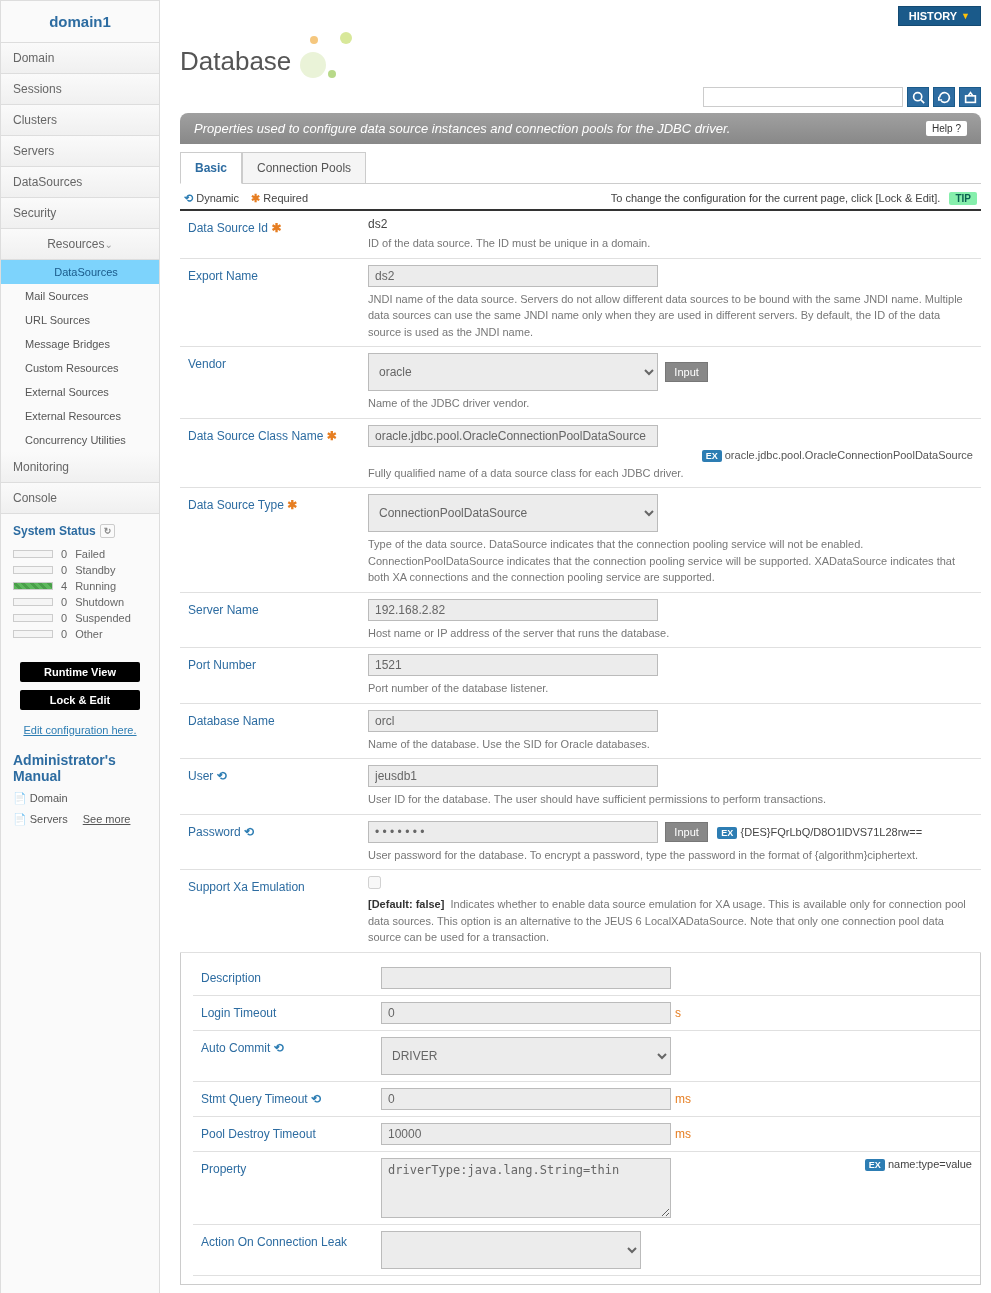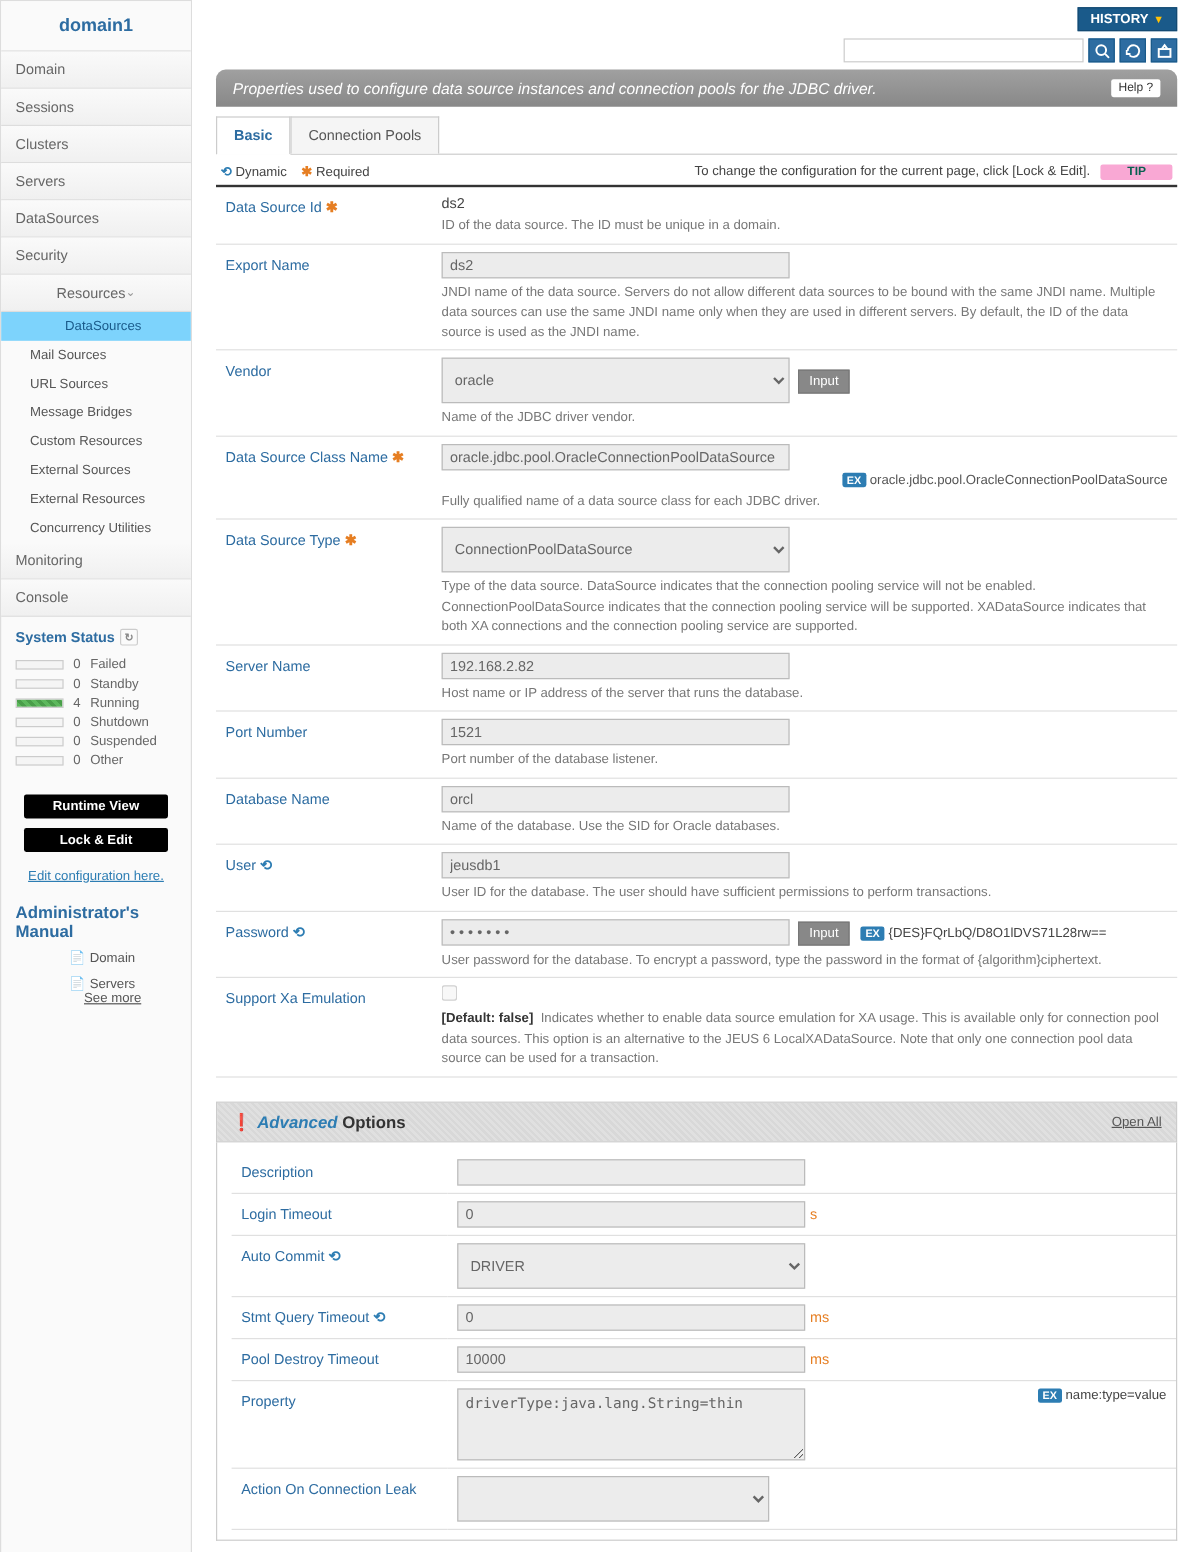--- a/index.html
+++ b/index.html
@@ -15,21 +15,21 @@
 .sub-item.active { background: #7dd3fc; color: #1a5a8a; text-align: center; }
 .status-section { padding: 10px 12px; }
 .status-title { color: #2d6ca1; font-weight: bold; margin-bottom: 10px; display: flex; align-items: center; gap: 4px; }
 .status-icon-box { border: 1px solid #ccc; padding: 1px 3px; border-radius: 2px; font-size: 9px; color: #888; }
 .status-row { display: flex; align-items: center; gap: 8px; font-size: 11px; color: #666; margin-bottom: 4px; }
 .status-bar { width: 40px; height: 8px; border: 1px solid #ccc; background: #f5f5f5; }
 .status-bar.running { background: repeating-linear-gradient(45deg, #5cb85c, #5cb85c 3px, #4a9e4a 3px, #4a9e4a 6px); }
 .black-btn { display: block; width: 120px; margin: 8px auto; padding: 4px 0; text-align: center; background: #000; color: #fff; font-size: 11px; font-weight: bold; cursor: pointer; border-radius: 2px; }
 .edit-link { text-align: center; padding: 6px; color: #2d7db3; font-size: 11px; text-decoration: underline; cursor: pointer; }
 .manual-title { padding: 10px 12px 4px; color: #2d6ca1; font-weight: bold; font-size: 14px; }
-.manual-item { padding: 4px 12px; font-size: 11px; color: #555; cursor: pointer; margin-left: 45px; }
+.manual-item { padding: 4px 12px; font-size: 11px; color: #555; cursor: pointer; }
 .see-more { text-decoration: underline; cursor: pointer; margin-left: 12px; }
 .main { flex: 1; padding: 0 10px 20px 20px; min-width: 0; }
 .top-bar { display: flex; justify-content: flex-end; padding: 6px 0; gap: 4px; align-items: center; }
 .history-btn { background: #1a5a8a; color: #fff; padding: 3px 10px; font-weight: bold; font-size: 11px; border: 1px solid #144a72; cursor: pointer; display: flex; align-items: center; gap: 4px; }
 .page-title { font-size: 26px; color: #555; padding: 14px 0 10px; font-weight: normal; position: relative; }
 .deco-circle { position: absolute; border-radius: 50%; }
 .c1 { width: 8px; height: 8px; background: #f5c77e; top: 4px; left: 130px; }
 .c2 { width: 12px; height: 12px; background: #d8e89a; top: 0px; left: 160px; }
 .c3 { width: 26px; height: 26px; background: #eaf3d8; top: 20px; left: 120px; }
 .c4 { width: 8px; height: 8px; background: #b8d989; top: 38px; left: 148px; }
@@ -38,21 +38,21 @@
 .icon-btn { width: 22px; height: 20px; background: #2d6ca1; border: 1px solid #1a5a8a; display: flex; align-items: center; justify-content: center; color: #fff; font-size: 11px; cursor: pointer; }
 .desc-bar { background: linear-gradient(#a0a0a0, #888); color: #fff; padding: 8px 14px; border-radius: 8px 8px 0 0; display: flex; justify-content: space-between; align-items: center; font-style: italic; font-size: 13px; }
 .help-btn { background: #fff; color: #333; padding: 2px 6px; font-size: 10px; font-style: normal; cursor: pointer; border-radius: 2px; }
 .tabs { display: flex; border-bottom: 1px solid #ccc; margin-top: 8px; }
 .tab { padding: 8px 14px; border: 1px solid #ccc; border-bottom: none; background: #f5f5f5; color: #555; cursor: pointer; font-size: 12px; }
 .tab.active { background: #fff; color: #2d6ca1; font-weight: bold; border-bottom: 1px solid #fff; margin-bottom: -1px; }
 .legend-row { display: flex; justify-content: space-between; padding: 8px 4px 4px; border-bottom: 2px solid #333; font-size: 11px; }
 .legend-left { display: flex; gap: 12px; }
 .dyn-icon { color: #2d7db3; font-weight: bold; }
 .req-icon { color: #e67e22; font-weight: bold; }
-.tip-badge { background: #f9a8d4; color: #0a6050; padding: 1px 22px; font-weight: bold; font-size: 10px; border-radius: 2px; margin-left: 6px; }
+.tip-badge { background: #86efac; color: #0a6050; padding: 1px 6px; font-weight: bold; font-size: 10px; border-radius: 2px; margin-left: 6px; }
 .form-table { width: 100%; border-collapse: collapse; }
 .form-table td { padding: 6px 8px; border-bottom: 1px solid #e0e0e0; vertical-align: top; }
 .label-cell { width: 180px; color: #2d6ca1; font-size: 12px; padding-top: 10px !important; }
 .field-input { width: 290px; height: 22px; border: 1px solid #bbb; background: #ececec; padding: 0 6px; color: #666; font-size: 12px; }
 .field-select { width: 290px; height: 38px; border: 1px solid #bbb; background: #ececec; padding: 4px 6px; color: #666; font-size: 12px; }
 .field-desc { color: #777; font-size: 11px; margin-top: 4px; line-height: 1.5; }
 .static-val { color: #444; font-size: 12px; }
 .input-btn-small { background: #888; color: #fff; border: 1px solid #777; padding: 3px 8px; font-size: 11px; cursor: pointer; margin-left: 4px; }
 .ex-badge { background: #2d7db3; color: #fff; font-size: 9px; padding: 1px 4px; font-weight: bold; border-radius: 2px; }
 .ex-line { text-align: right; font-size: 11px; color: #555; margin-top: 2px; }
@@ -146,20 +146,27 @@
     </div>
   </div>
 
   <div class="main">
     <div class="top-bar">
       <div class="history-btn">
         <span>HISTORY</span>
         <span style="color:#ffc107;font-size:9px;">▼</span>
       </div>
     </div>
+    <div class="page-title">
+      <span>Database</span>
+      <span class="deco-circle c1"></span>
+      <span class="deco-circle c2"></span>
+      <span class="deco-circle c3"></span>
+      <span class="deco-circle c4"></span>
+    </div>
     <div class="search-row">
       <input class="search-input" style="">
       <div class="icon-btn">
           <svg class="ico" viewBox="0 0 16 16" fill="none" stroke="#fff" stroke-width="2">
             <circle cx="7" cy="7" r="5"></circle>
             <line x1="11" y1="11" x2="15" y2="15"></line>
           </svg>
         </div>
       <div class="icon-btn">
           <svg class="ico" viewBox="0 0 16 16" fill="none" stroke="#fff" stroke-width="2">
@@ -275,27 +282,20 @@
       <tr>
         <td class="label-cell">Support Xa Emulation</td>
         <td>
           <input type="checkbox" disabled="" style="">
           <div class="field-desc"><span class="default-tag">[Default: false]</span>&nbsp;&nbsp;<span>Indicates whether to enable data source emulation for XA usage. This is available only for connection pool data sources. This option is an alternative to the JEUS 6 LocalXADataSource. Note that only one connection pool data source can be used for a transaction.</span></div>
         </td>
       </tr>
     </tbody>
       </table>
 
-    <div class="adv-header">
-      <div class="adv-title">
-        <span class="warn-icon">❗</span>
-        <span class="adv-adv">Advanced</span><span class="adv-opts"> Options</span>
-      </div>
-      <div class="open-all">Open All</div>
-    </div>
     <div class="adv-body">
       <table class="form-table">
         <tbody>
             <tr>
           <td class="label-cell">Description</td>
           <td><input class="field-input" readonly="" value="" style=""></td>
         </tr>
         <tr>
           <td class="label-cell">Login Timeout</td>
           <td><input class="field-input" readonly="" value="0" style=""><span class="unit-text">s</span></td>

